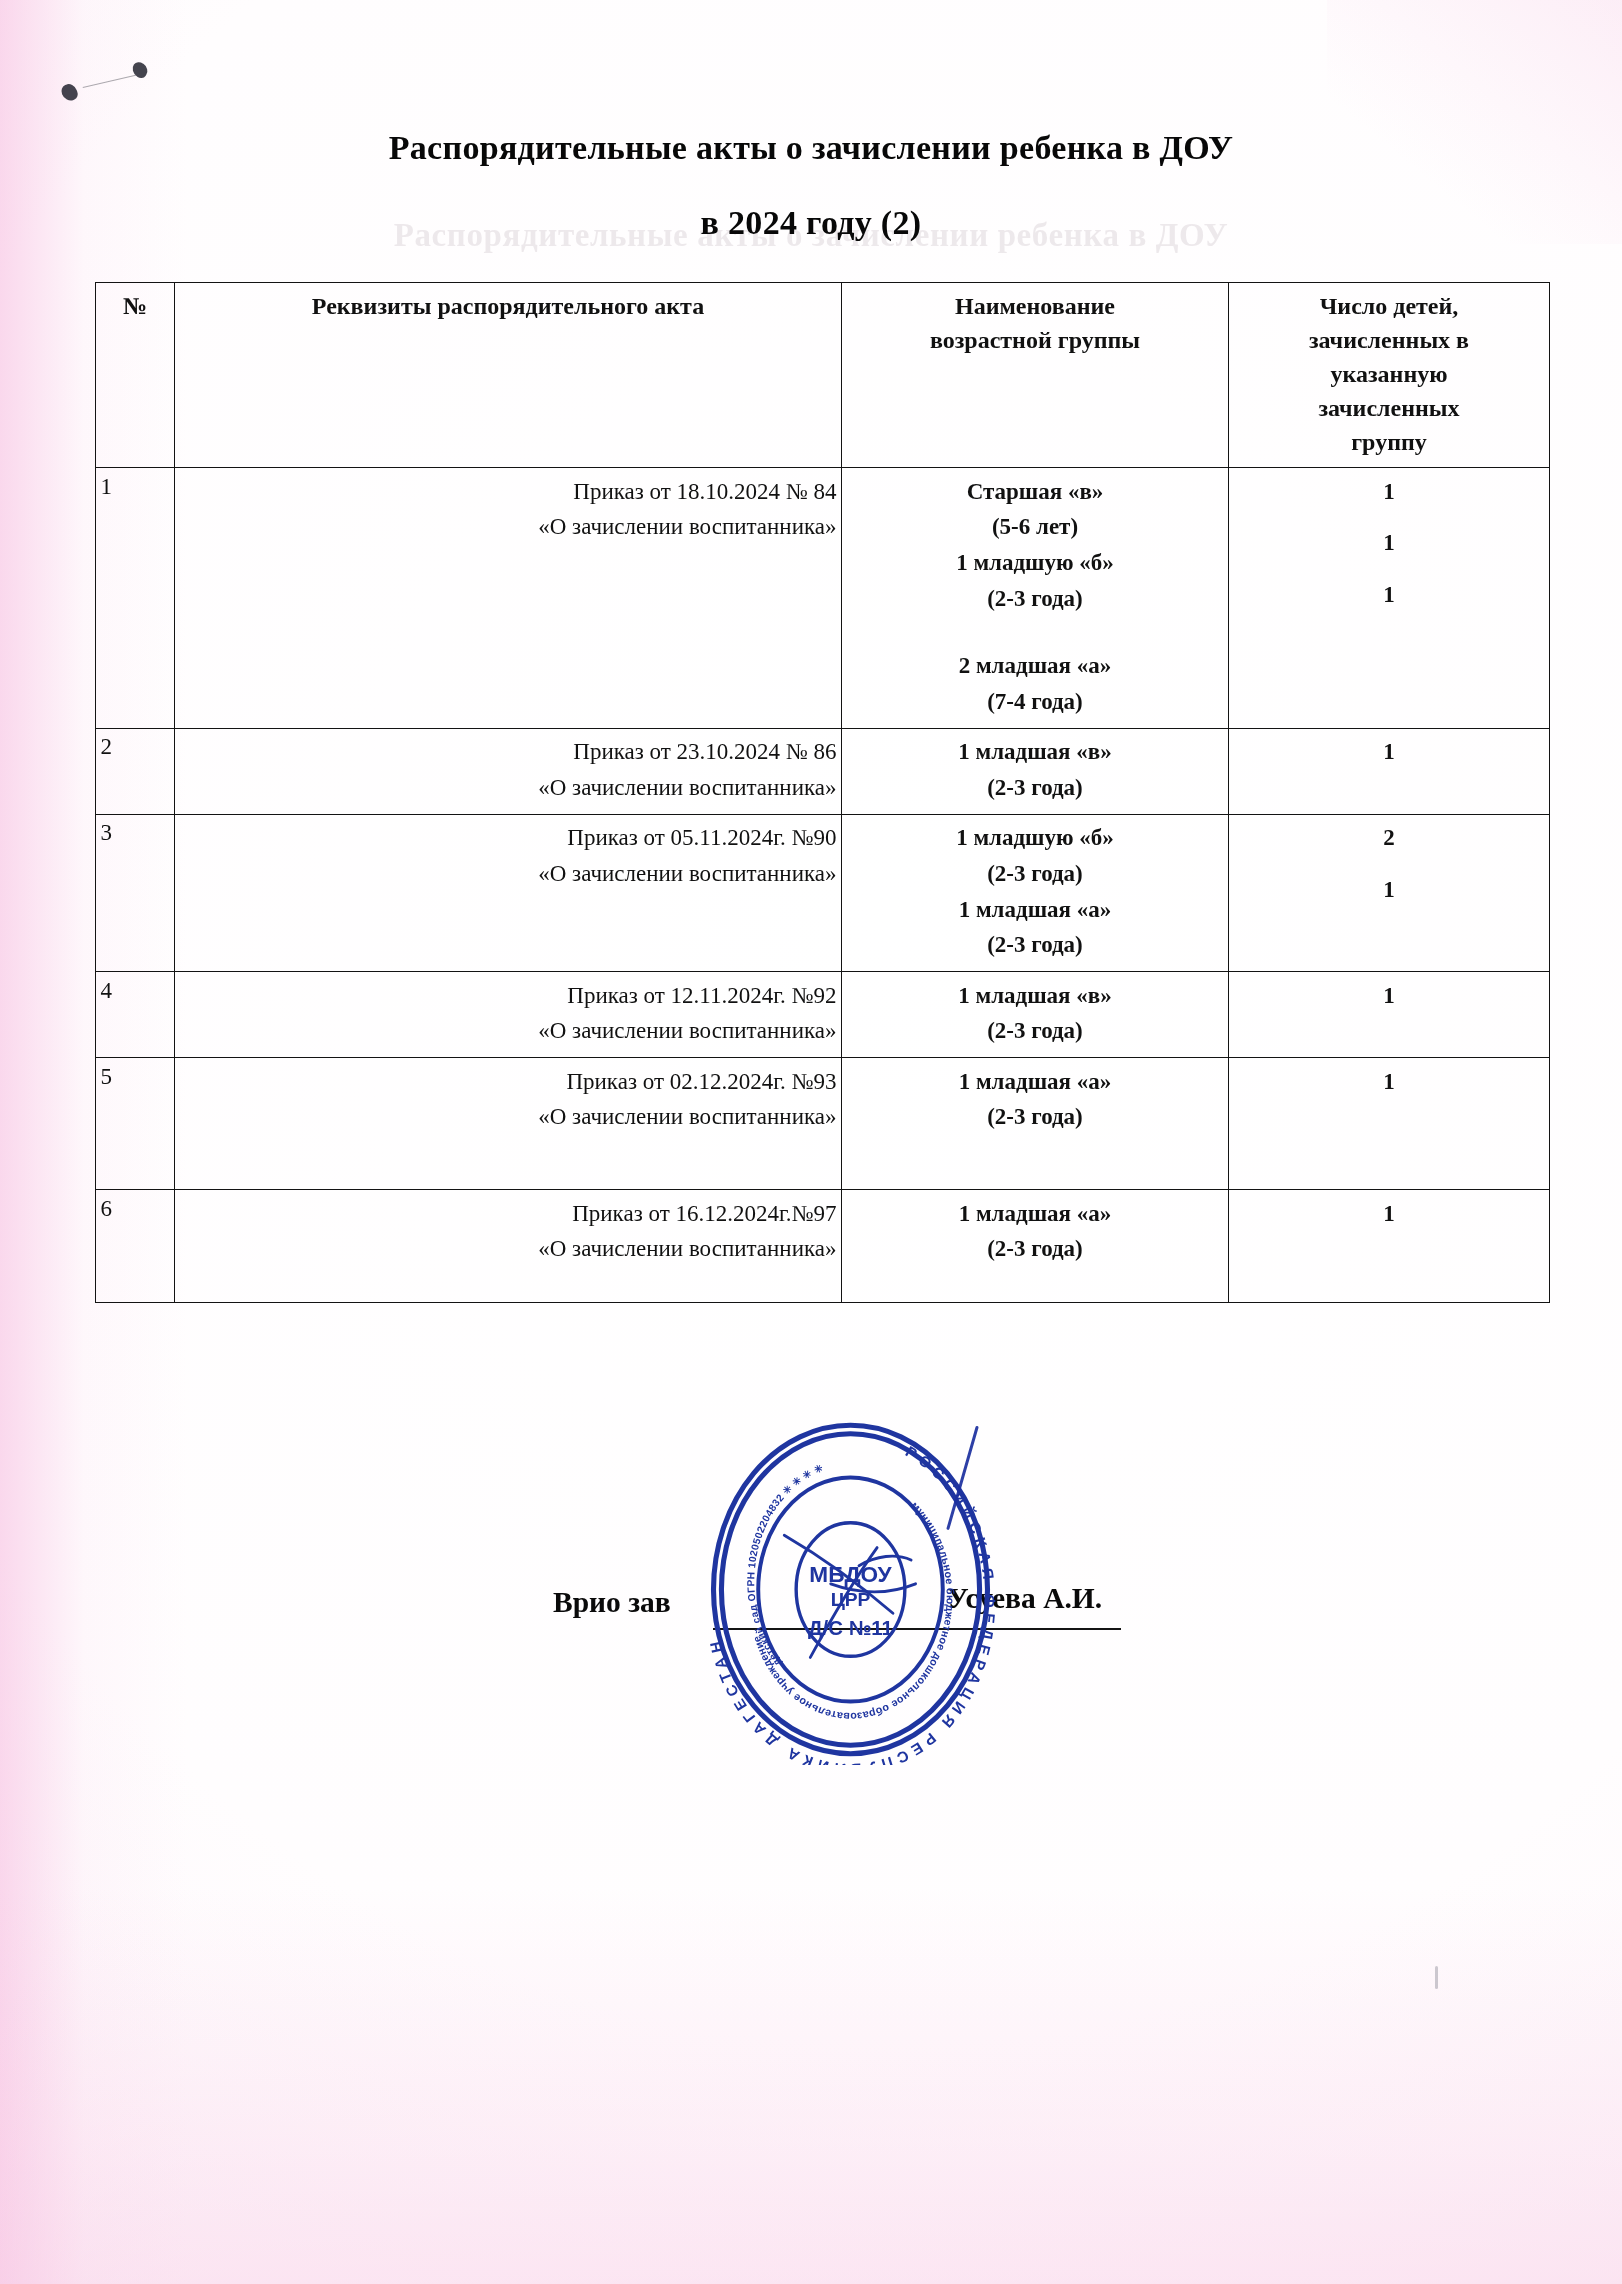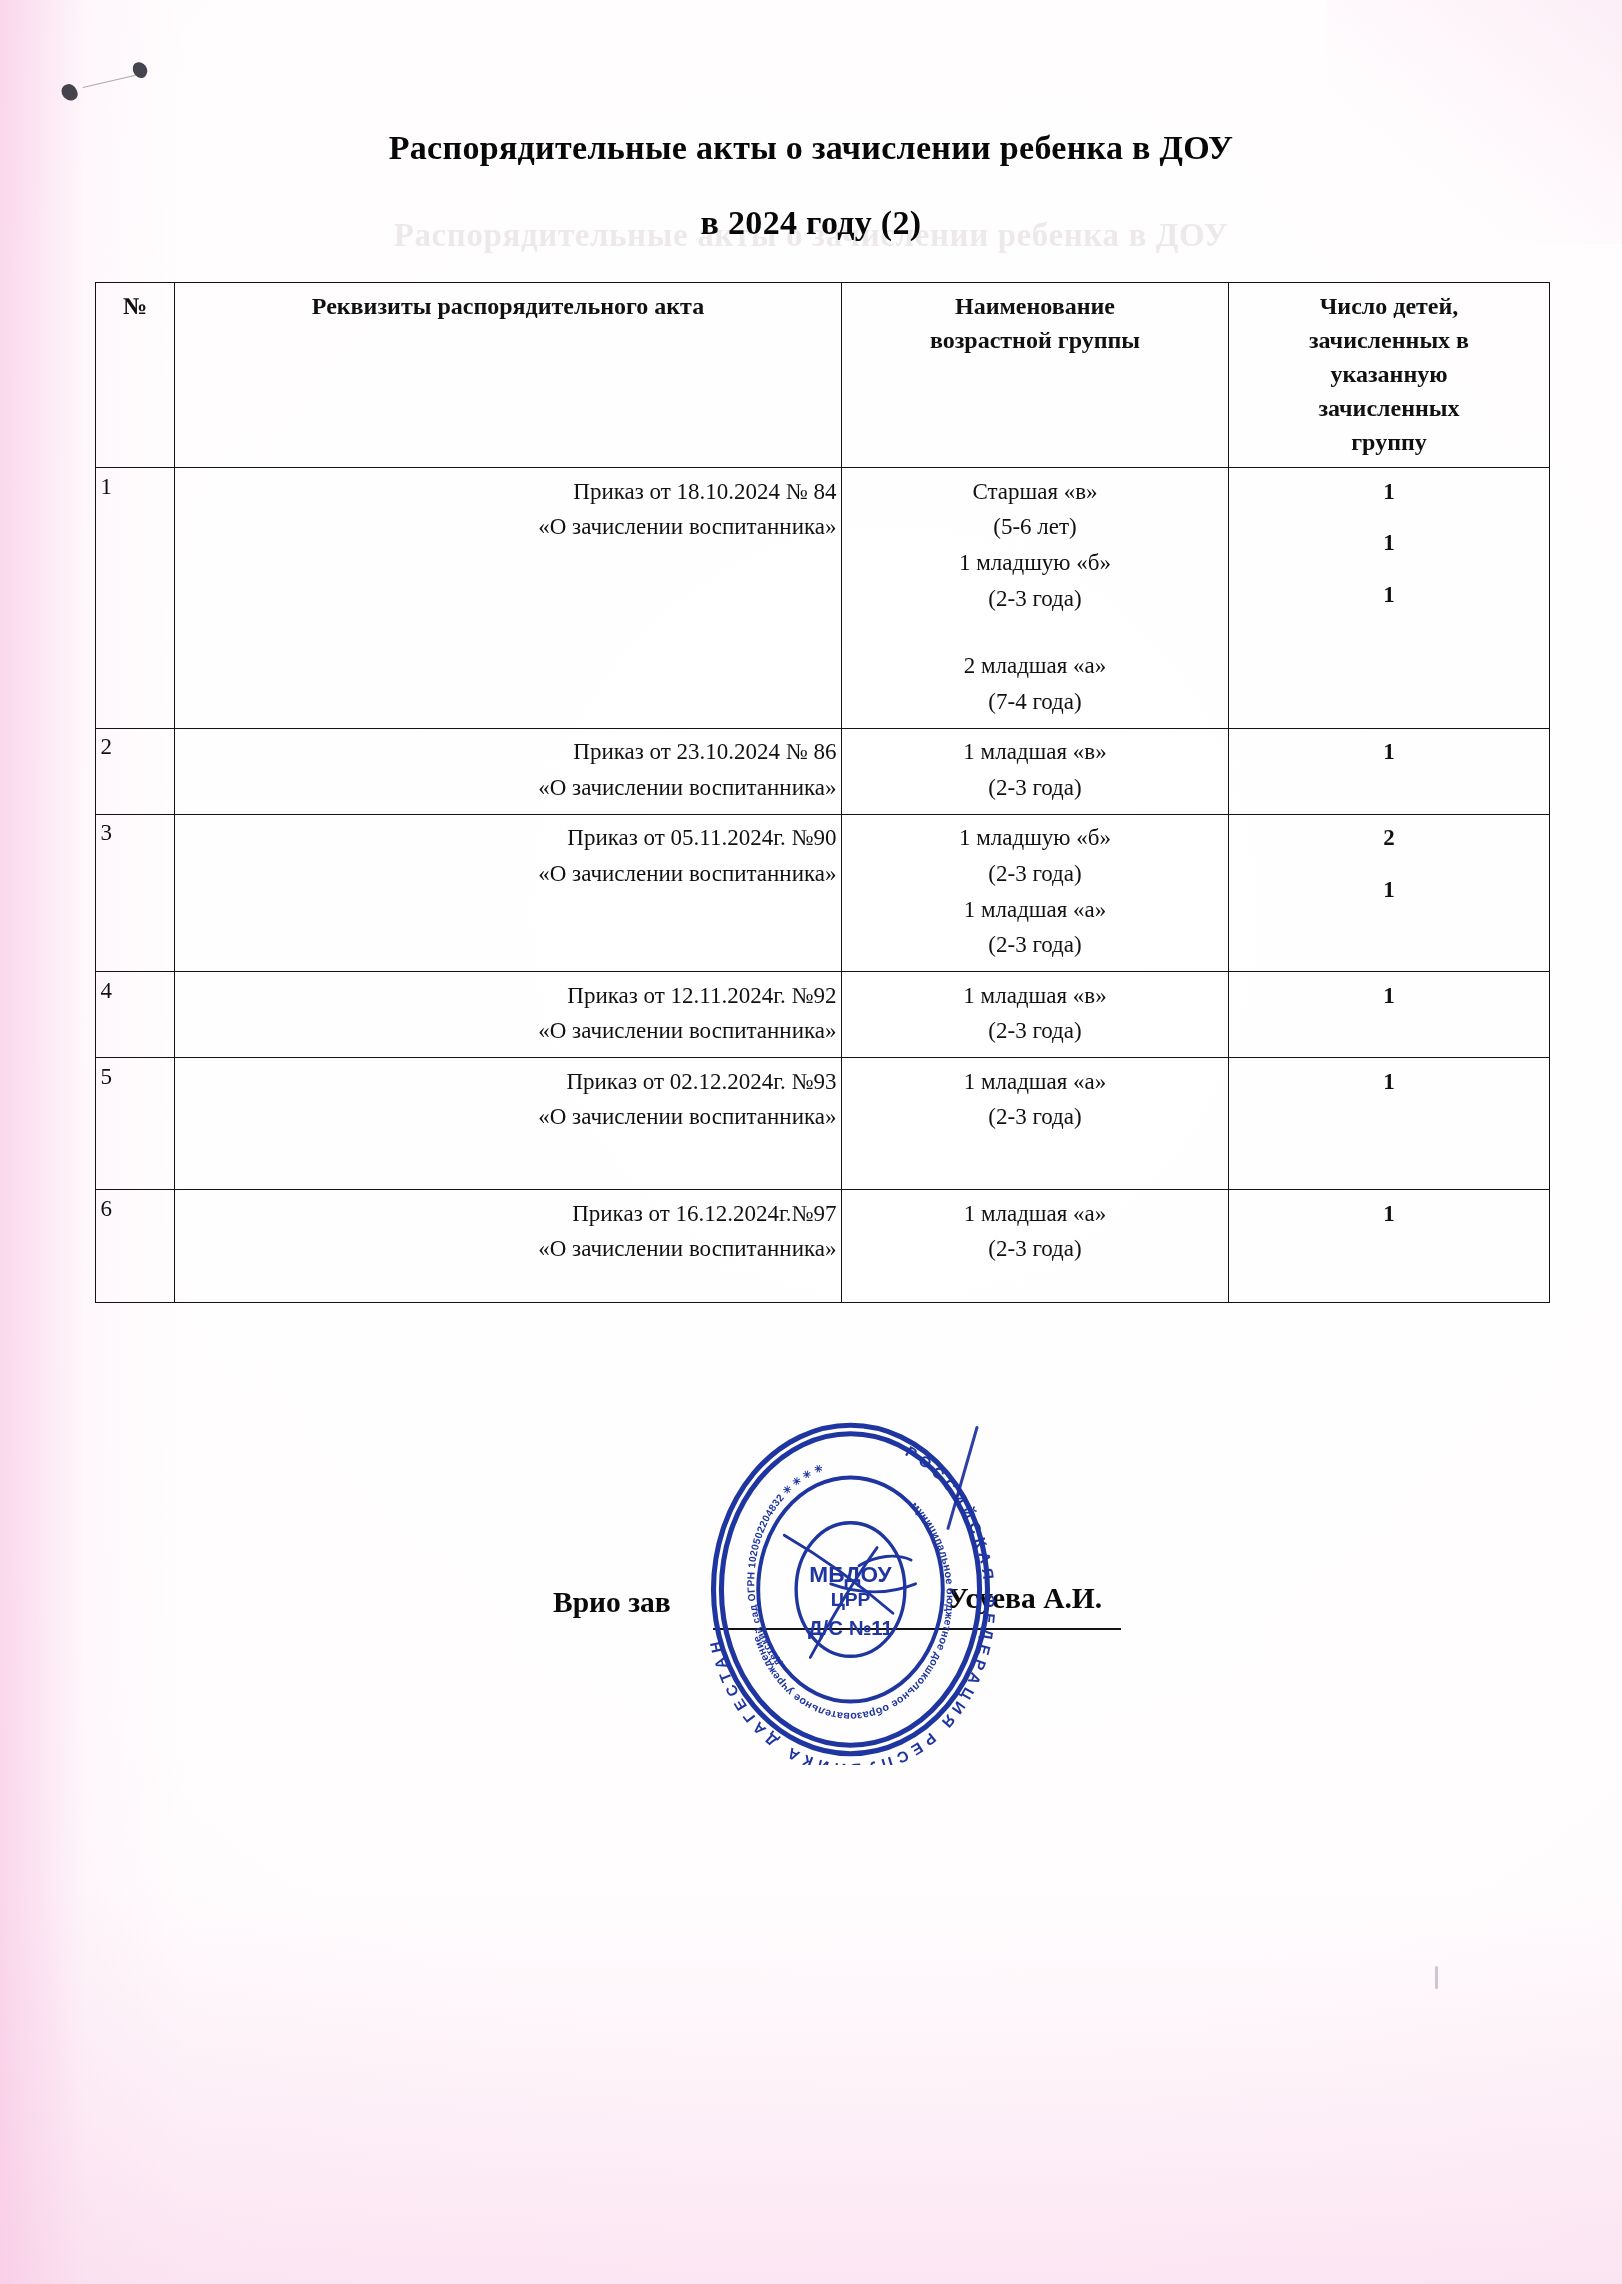--- a/index.html
+++ b/index.html
@@ -88,21 +88,21 @@
   }
   th.h-num { text-align:center; vertical-align:top; }
   th.h-req { text-align:center; }
   thead tr { height:170px; }
 
   td.td-num {
     text-align:left; padding-left:8px;
     font-size:23px; font-weight:normal;
   }
   td.td-req { text-align:right; font-weight:normal; line-height:1.55; }
-  td.td-grp { text-align:center; font-weight:normal; line-height:1.55; }
+  td.td-grp { text-align:center; font-weight:bold; line-height:1.55; }
   td.td-cnt { text-align:center; font-weight:bold; line-height:1.55; }
 
   .sub { display:block; }
   .gap { display:block; height:32px; }
   .gap-sm { display:block; height:16px; }
 
   
   tr.r1 { height:256px; }
   tr.r2 { height:73px; }
   tr.r3 { height:145px; }

